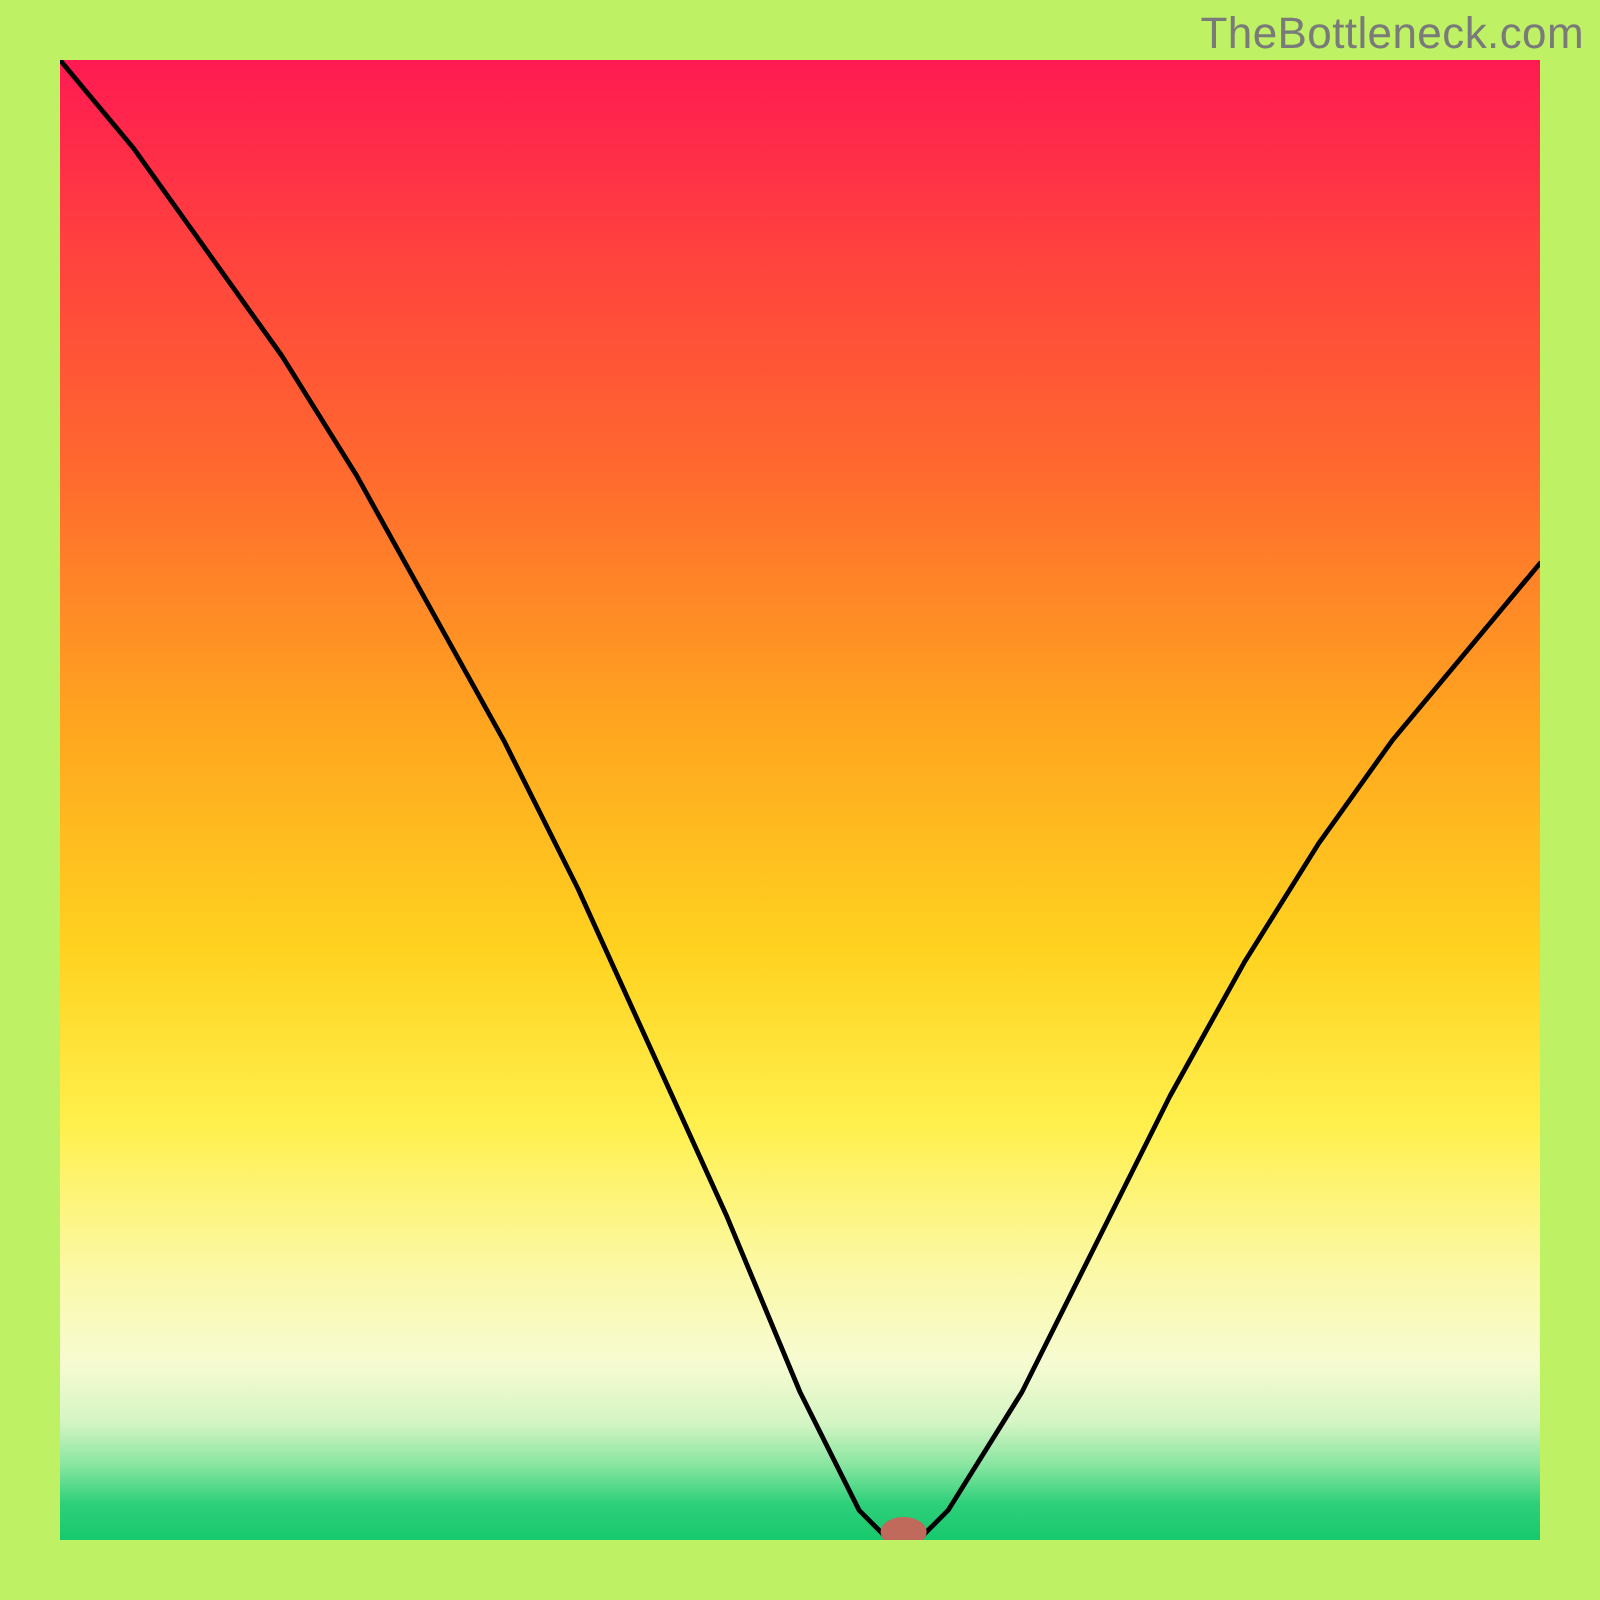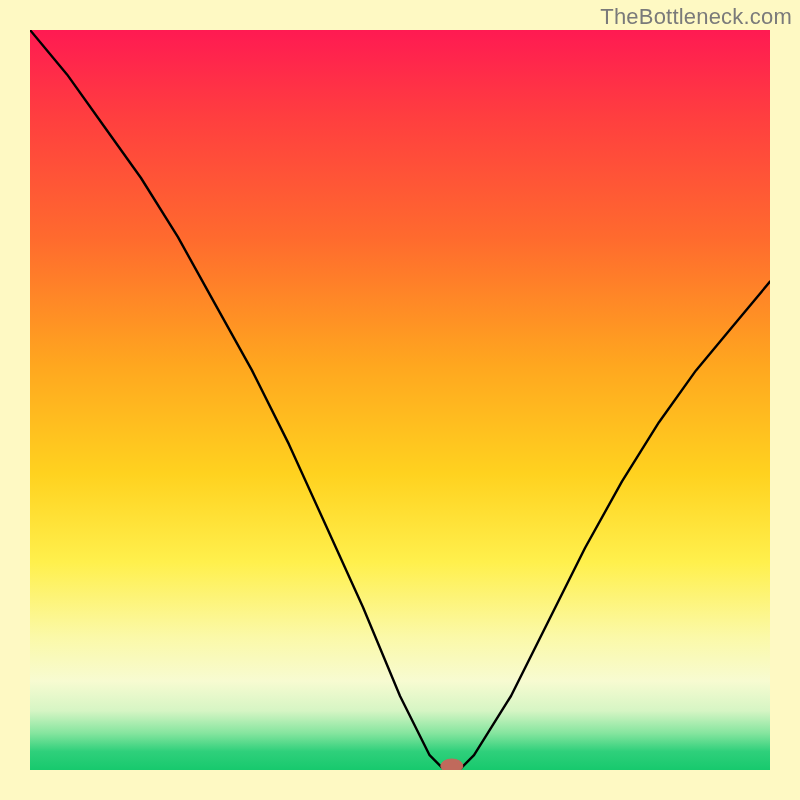--- a/index.html
+++ b/index.html
@@ -8,21 +8,21 @@
     width: 800px;
     height: 800px;
     background: #000;
     overflow: hidden;
     font-family: Arial, Helvetica, sans-serif;
   }
   .frame {
     position: relative;
     width: 800px;
     height: 800px;
-    background: #fef9c3;
+    background: #bef264;
   }
   .attribution {
     position: absolute;
     top: 4px;
     right: 8px;
     color: #7a7a7a;
     font-size: 22px;
     font-weight: 500;
     letter-spacing: 0.2px;
   }

